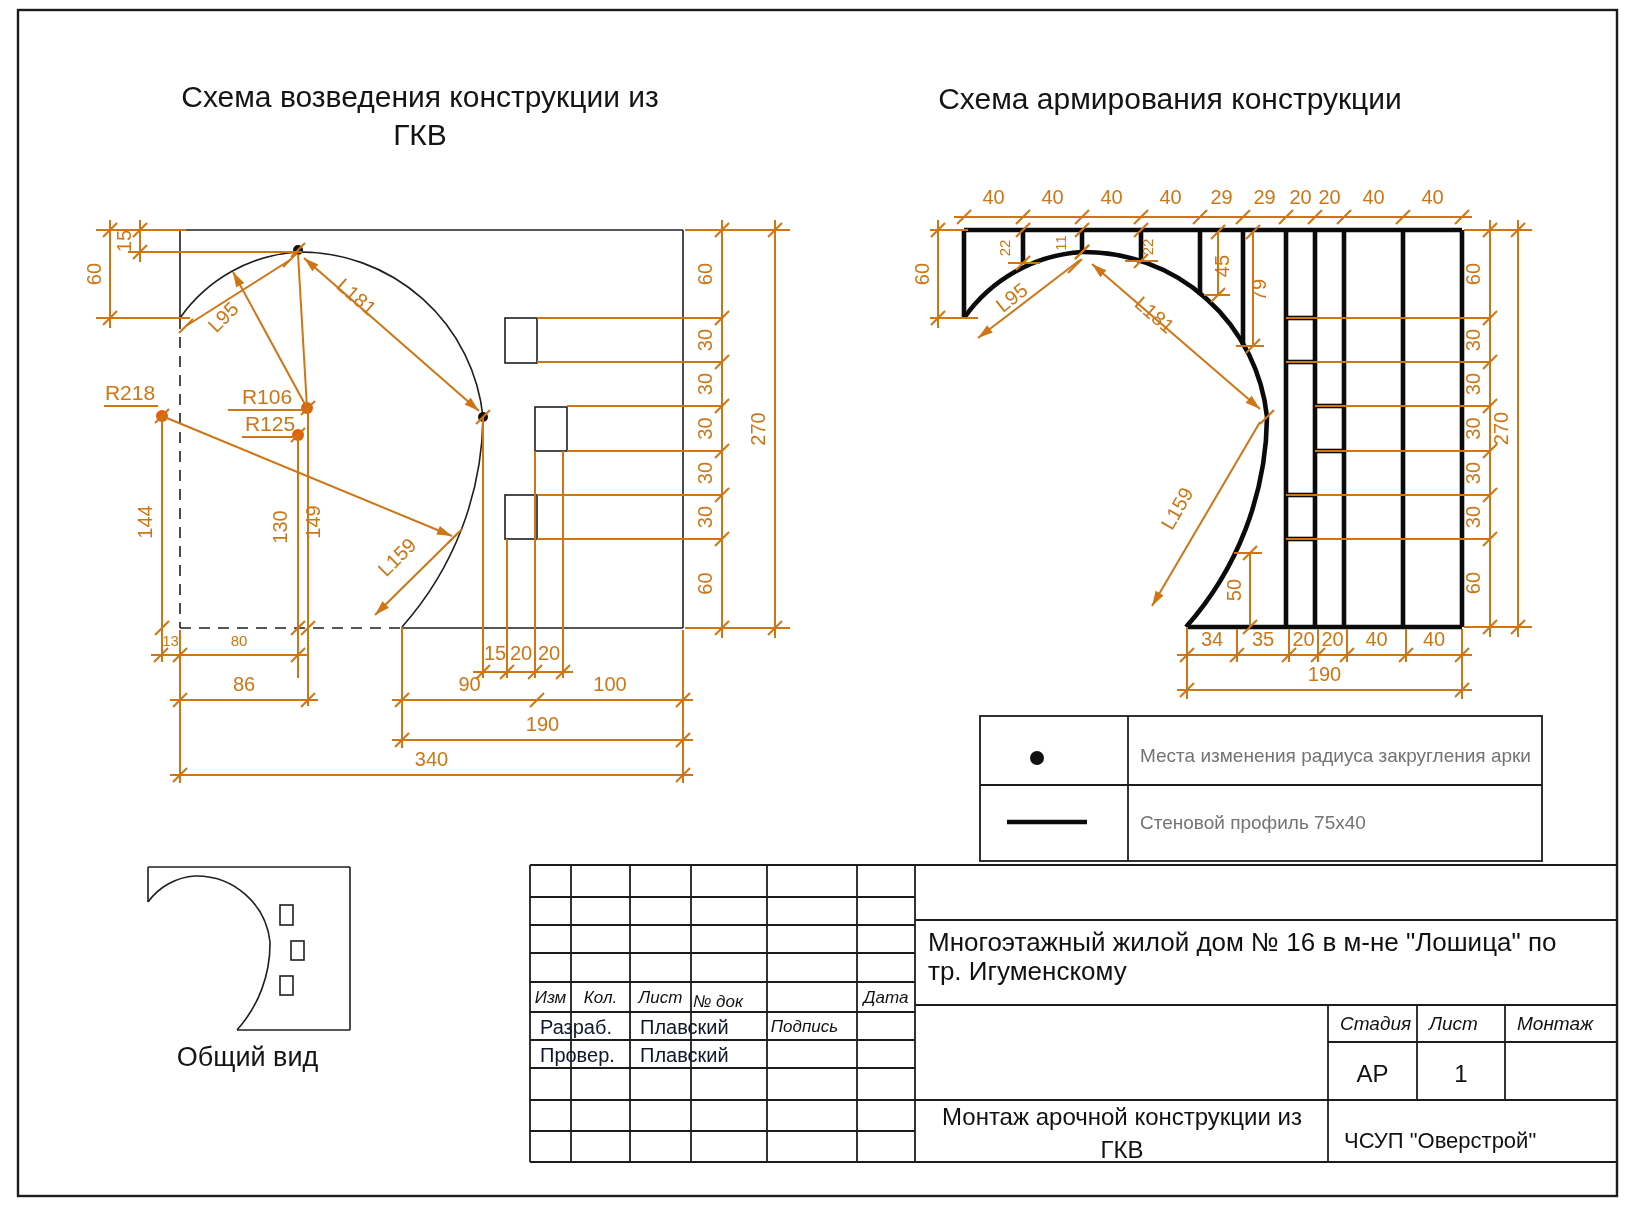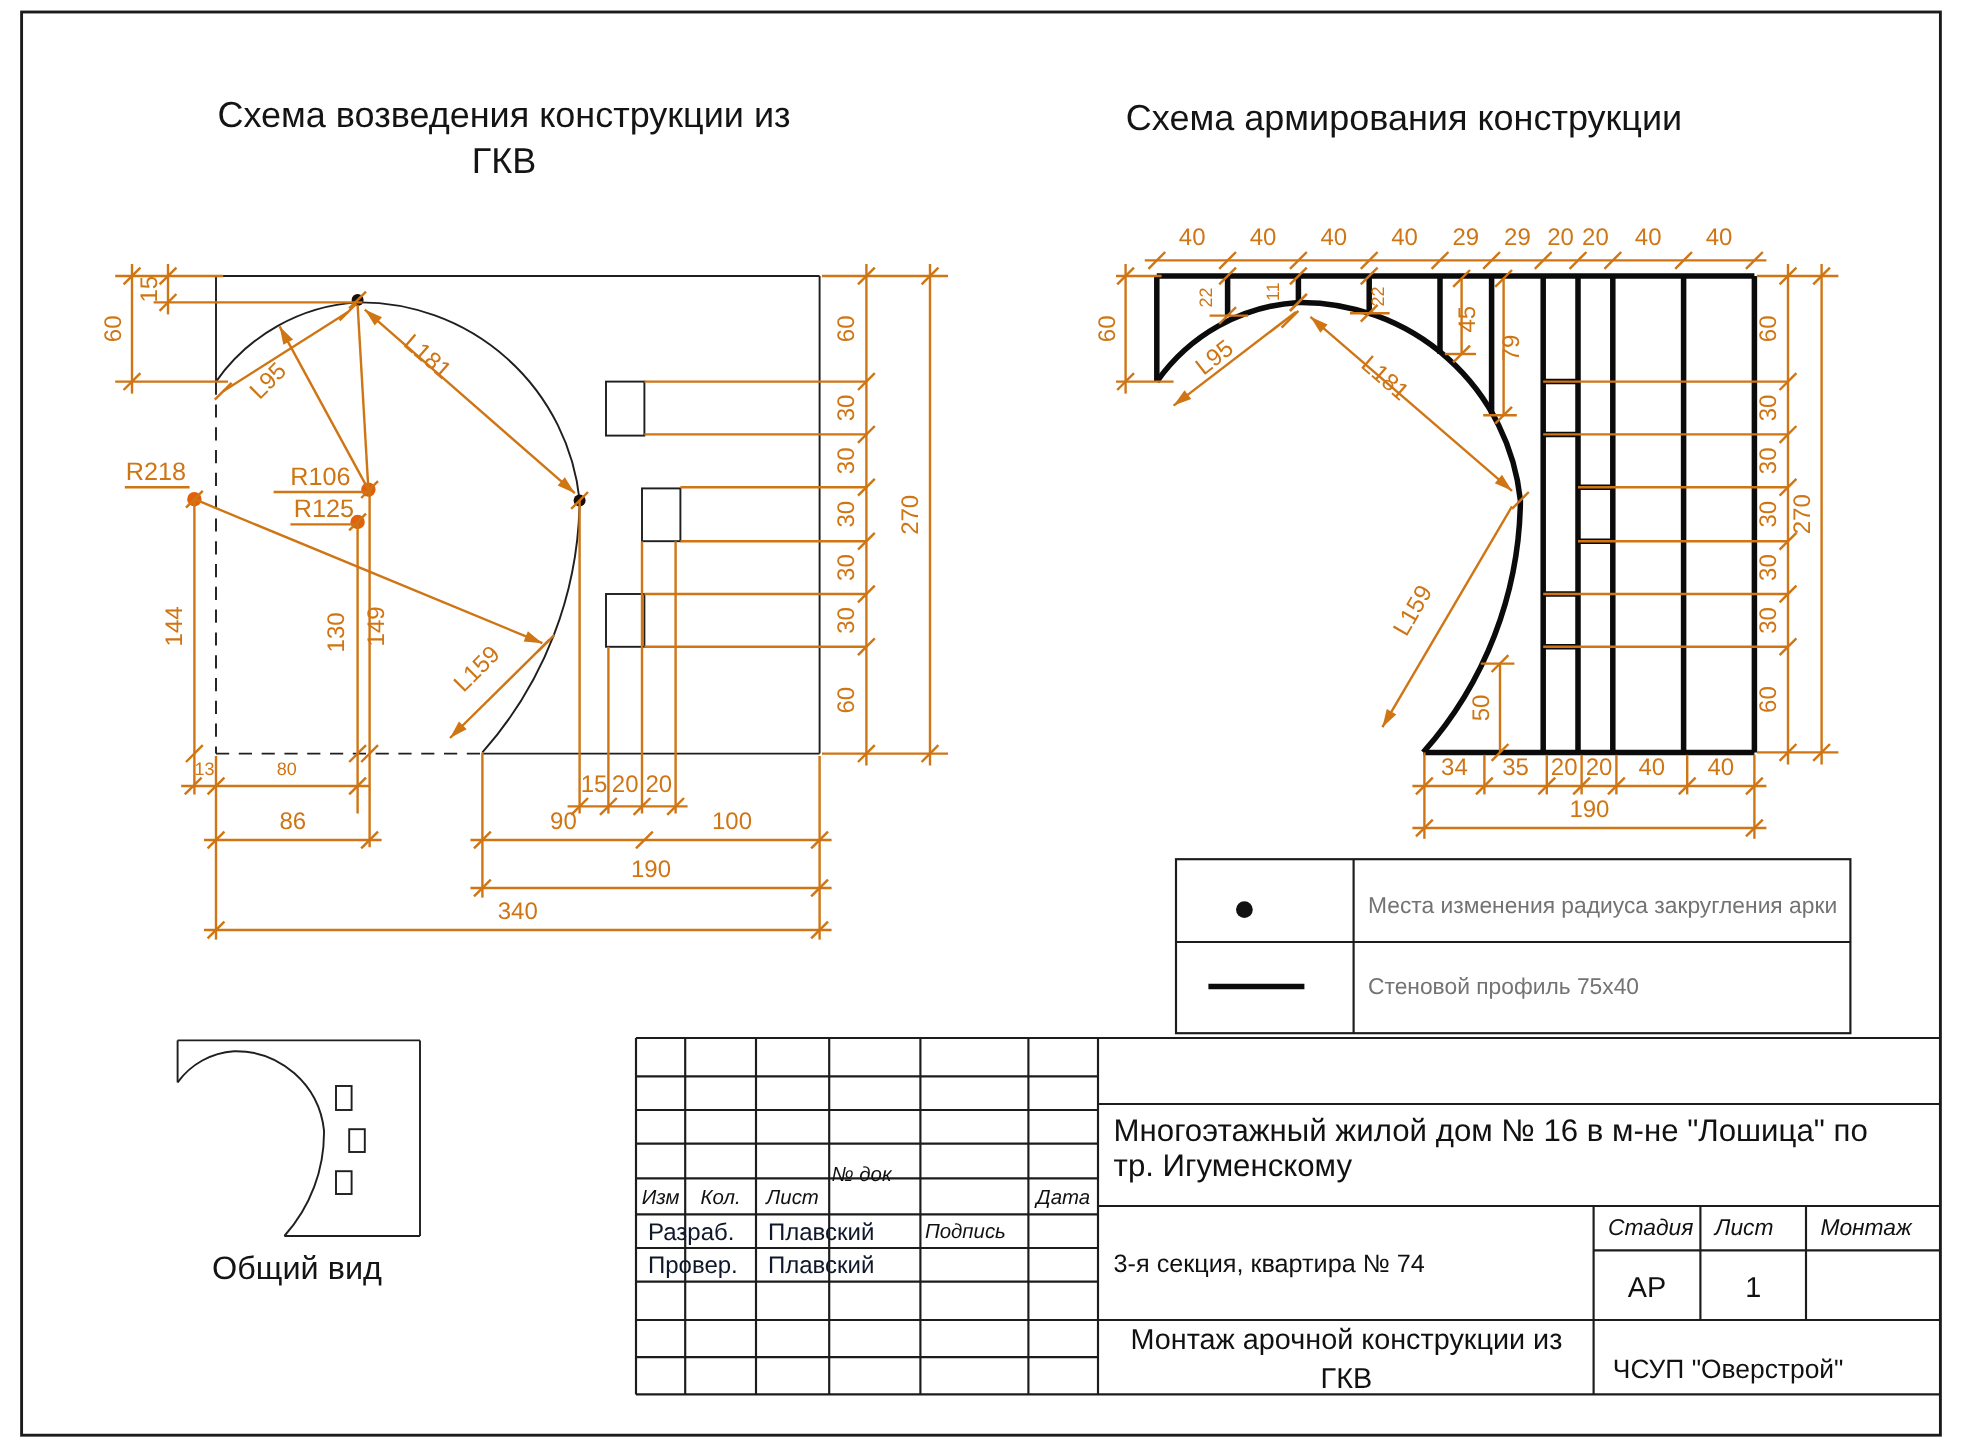--- a/index.html
+++ b/index.html
@@ -350,36 +350,35 @@
   <div class="abs t-big" style="left:140px;top:78px;width:560px;">Схема возведения конструкции из
 ГКВ</div>
   <div class="abs t-big" style="left:900px;top:80px;width:540px;">Схема армирования конструкции</div>
 
   <div class="abs leg" style="left:1140px;top:745px;width:396px;">Места изменения радиуса закругления арки</div>
   <div class="abs leg" style="left:1140px;top:812px;width:396px;">Стеновой профиль 75х40</div>
 
   <div class="abs gv" style="left:140px;top:1042px;width:215px;">Общий вид</div>
 
   <div class="abs proj" style="left:928px;top:928px;width:665px;">Многоэтажный жилой дом № 16 в м-не "Лошица" по тр. Игуменскому</div>
-  <div class="abs sect" style="left:928px;top:1042px;width:390px;">3-я секция, квартира № 74</div>
 
   <div class="abs tbh2" style="left:1340px;top:1013px;">Стадия</div>
   <div class="abs tbh2" style="left:1429px;top:1013px;">Лист</div>
   <div class="abs tbh2" style="left:1517px;top:1013px;">Монтаж</div>
   <div class="abs tbval" style="left:1328px;top:1060px;width:89px;">АР</div>
   <div class="abs tbval" style="left:1417px;top:1060px;width:88px;">1</div>
   <div class="abs tbval" style="left:1505px;top:1060px;width:110px;"></div>
 
   <div class="abs dtitle" style="left:918px;top:1100px;width:408px;">Монтаж арочной конструкции из ГКВ</div>
   <div class="abs comp" style="left:1344px;top:1128px;width:270px;">ЧСУП "Оверстрой"</div>
 
   <div class="abs tbh" style="left:530px;top:988px;width:41px;">Изм</div>
   <div class="abs tbh" style="left:571px;top:988px;width:59px;">Кол.</div>
   <div class="abs tbh" style="left:630px;top:988px;width:61px;">Лист</div>
-  <div class="abs tbh" style="left:691px;top:969px;width:54px;">№ док</div>
+  <div class="abs tbh" style="left:691px;top:992px;width:54px;">№ док</div>
   <div class="abs tbh" style="left:767px;top:1017px;width:75px;">Подпись</div>
   <div class="abs tbh" style="left:857px;top:988px;width:58px;">Дата</div>
 
   <div class="abs tbv" style="left:540px;top:1016px;">Разраб.</div>
   <div class="abs tbv" style="left:640px;top:1016px;">Плавский</div>
   <div class="abs tbv" style="left:540px;top:1044px;">Провер.</div>
   <div class="abs tbv" style="left:640px;top:1044px;">Плавский</div>
 </div>
 
 </body></html>

